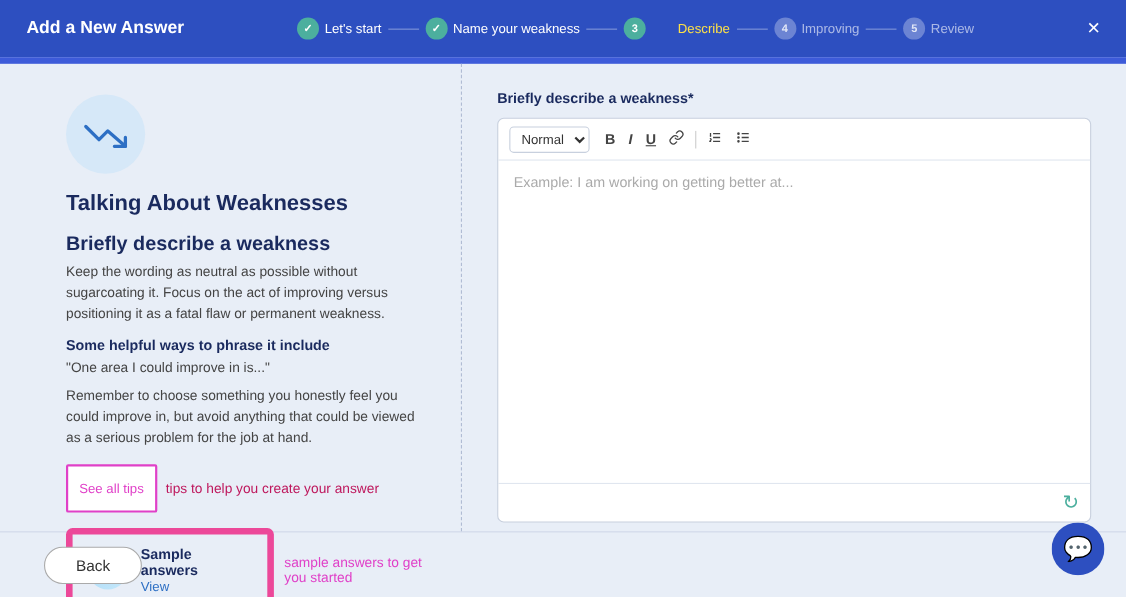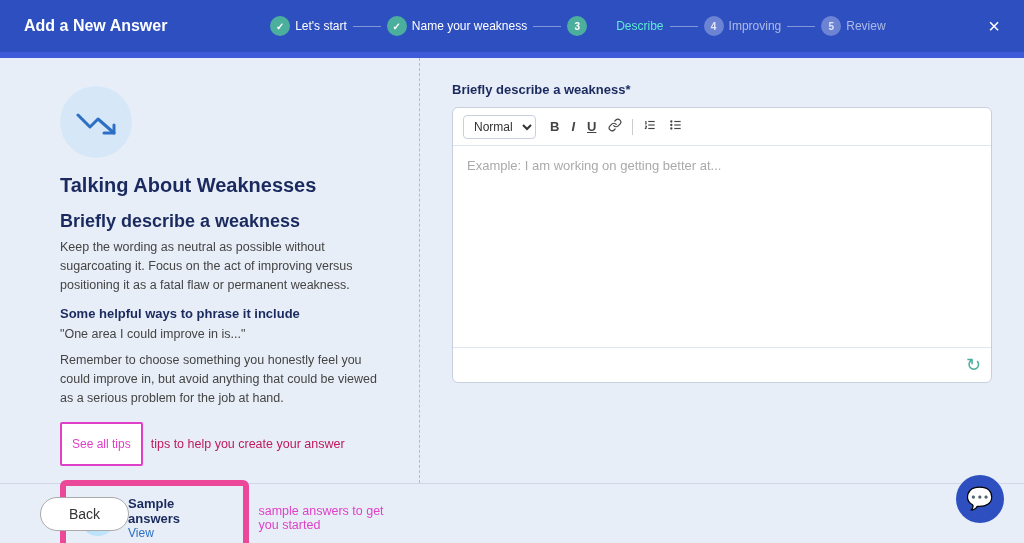--- a/index.html
+++ b/index.html
@@ -178,21 +178,21 @@
     .field-label {
       font-size: 13px;
       font-weight: 600;
       color: #1a2a5e;
       margin-bottom: 10px;
     }
     .editor-container {
       border: 1px solid #c8d0de;
       border-radius: 6px;
       background: white;
-      height: 276px;
+      height: 368px;
       display: flex;
       flex-direction: column;
     }
     .editor-toolbar {
       display: flex;
       align-items: center;
       gap: 0;
       padding: 6px 10px;
       border-bottom: 1px solid #e0e6ef;
       flex-shrink: 0;
@@ -340,21 +340,21 @@
     <div class="step-line"></div>
 
     <div class="step-item">
       <div class="step-number" style="background:#4caf9e;color:white;">✓</div>
       <span style="color:white;font-size:12px;">Name your weakness</span>
     </div>
     <div class="step-line"></div>
 
     <div class="step-item">
       <div class="step-number" style="background:#4caf9e;color:white;">3</div>
-      <span style="color:#5eead4;font-size:12px;margin-left:24px;">Describe</span>
+      <span style="color:#fde047;font-size:12px;margin-left:24px;">Describe</span>
     </div>
     <div class="step-line"></div>
 
     <div class="step-item">
       <div class="step-number" style="background:rgba(255,255,255,0.3);color:rgba(255,255,255,0.8);">4</div>
       <span style="color:rgba(255,255,255,0.6);font-size:12px;">Improving</span>
     </div>
     <div class="step-line"></div>
 
     <div class="step-item">

